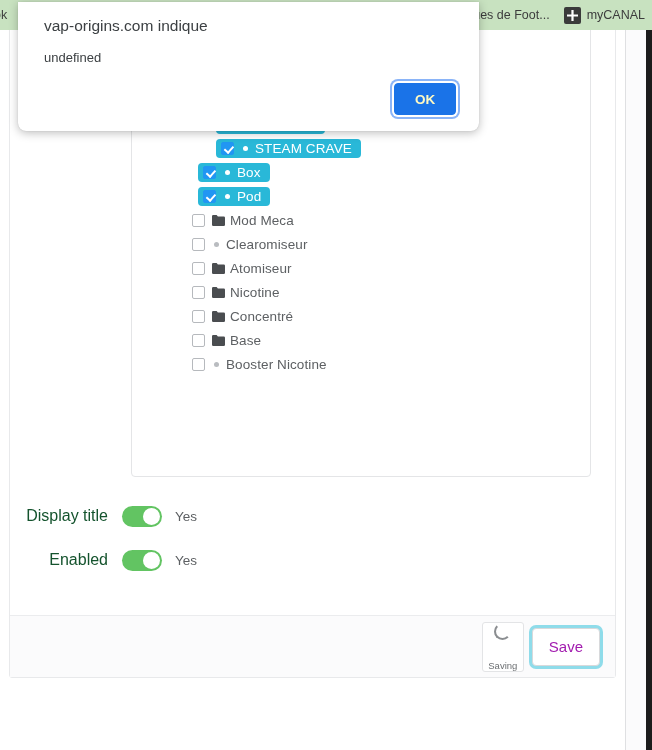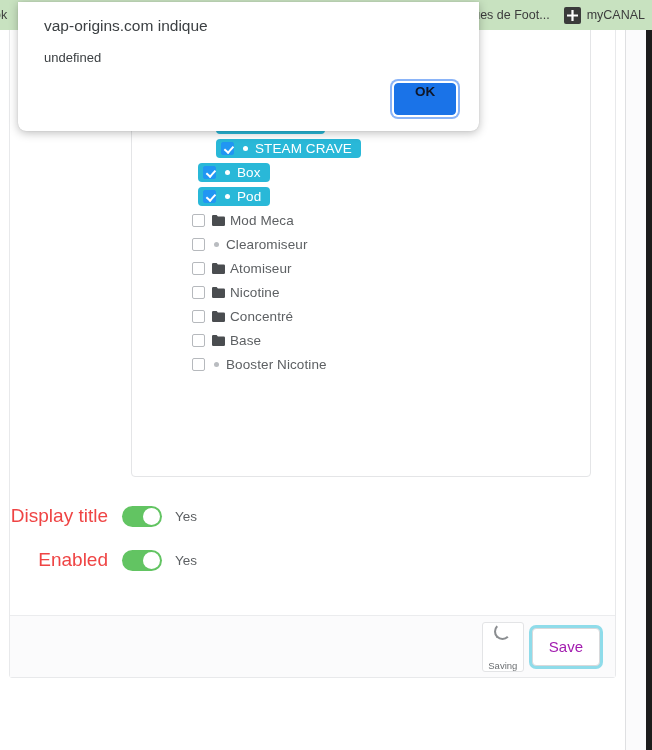--- a/index.html
+++ b/index.html
@@ -165,22 +165,22 @@
   
   .switch-row {
     position: absolute;
     display: flex;
     align-items: center;
     height: 28px;
   }
   .switch-row .sw-label {
     width: 112px;
     text-align: right;
-    font-size: 19px;
-    color: #ef4444;
+    font-size: 16px;
+    color: #14532d;
     padding-right: 14px;
   }
   .switch {
     width: 40px; height: 21px;
     border-radius: 11px;
     background: #62c462;
     position: relative;
     flex: none;
   }
   .switch .knob {
@@ -268,24 +268,25 @@
     font-size: 13px;
     color: #3c4043;
   }
   .dlg-ok {
     position: absolute;
     right: 23px; top: 81px;
     width: 62px; height: 32px;
     background: #1a73e8;
     border: 1px solid #1a73e8;
     border-radius: 4px;
-    color: #0f172a;
+    color: #fef9c3;
     font-size: 13.5px;
     font-weight: bold;
     display: flex;
+    align-items: center;
     justify-content: center;
     box-shadow: 0 0 0 2px #ffffff, 0 0 0 4px #8ab4f8;
   }
 </style>
 </head>
 <body>
 
 <div id="root">
 
   <div class="page-surface"></div>

